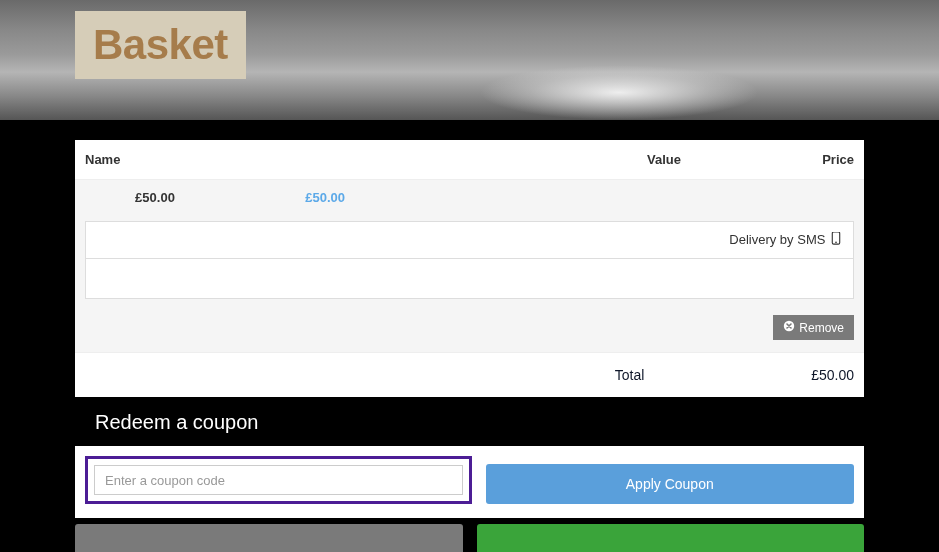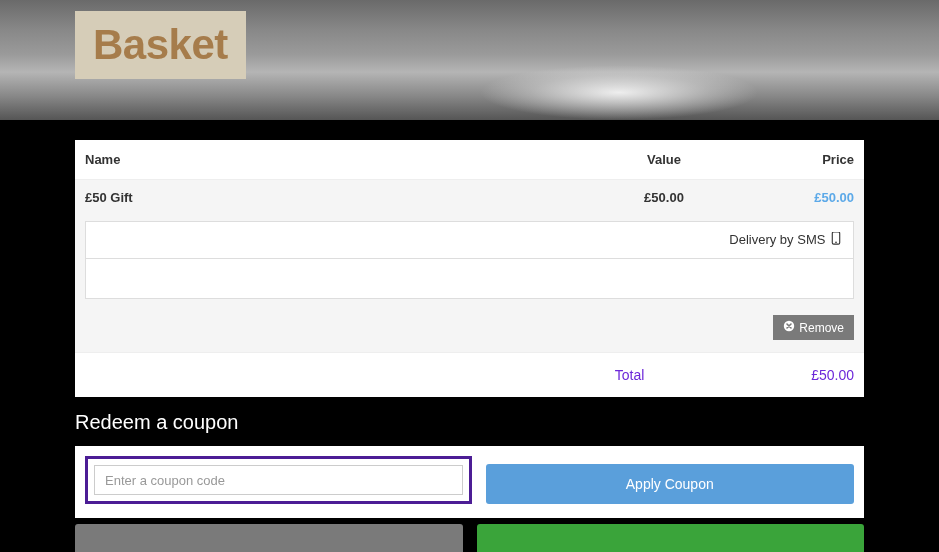--- a/index.html
+++ b/index.html
@@ -112,21 +112,21 @@
       padding: 5px 10px;
       font-size: 12px;
       cursor: pointer;
     }
     .total-row {
       display: flex;
       padding: 14px 10px;
       border-top: 1px solid #eee;
       background: #fff;
       font-size: 14px;
-      color: #6d28d9;
+      color: #0f172a;
     }
     .total-label {
       flex: 1;
       text-align: center;
       font-weight: 400;
       padding-left: 440px;
     }
     .total-amount {
       width: 120px;
       text-align: right;
@@ -197,21 +197,20 @@
 <div class="content">
 
   <div class="basket-panel">
     <div class="basket-header">
       <div class="col-name">Name</div>
       <div class="col-value">Value</div>
       <div class="col-price">Price</div>
     </div>
 
     <div class="basket-row">
-      <div class="col-name">£50 Gift</div>
       <div class="col-value">£50.00</div>
       <div class="col-price price-link">£50.00</div>
     </div>
 
     <div class="detail-block">
       <div class="delivery-box">
         <span>Delivery by SMS</span>
         <span class="icon">
           <svg width="10" height="13" viewBox="0 0 10 14">
               <rect x="1" y="0" width="8" height="13" rx="1.5" fill="none" stroke="#333" stroke-width="1.2"></rect>
@@ -232,21 +231,21 @@
         </button>
       </div>
     </div>
 
     <div class="total-row">
       <div class="total-label">Total</div>
       <div class="total-amount">£50.00</div>
     </div>
   </div>
 
-  <div class="section-heading" style="margin-top:14px;">Redeem a coupon</div>
+  <div class="section-heading" style="margin-top:14px;margin-left:20px;">Redeem a coupon</div>
 
   <div class="coupon-panel">
     <div class="coupon-input-wrap">
       <input type="text" class="coupon-input" placeholder="Enter a coupon code" style="">
     </div>
     <button class="apply-btn">Apply Coupon</button>
   </div>
 
   <div class="bottom-actions">
     <button class="action-btn add-voucher-btn">

